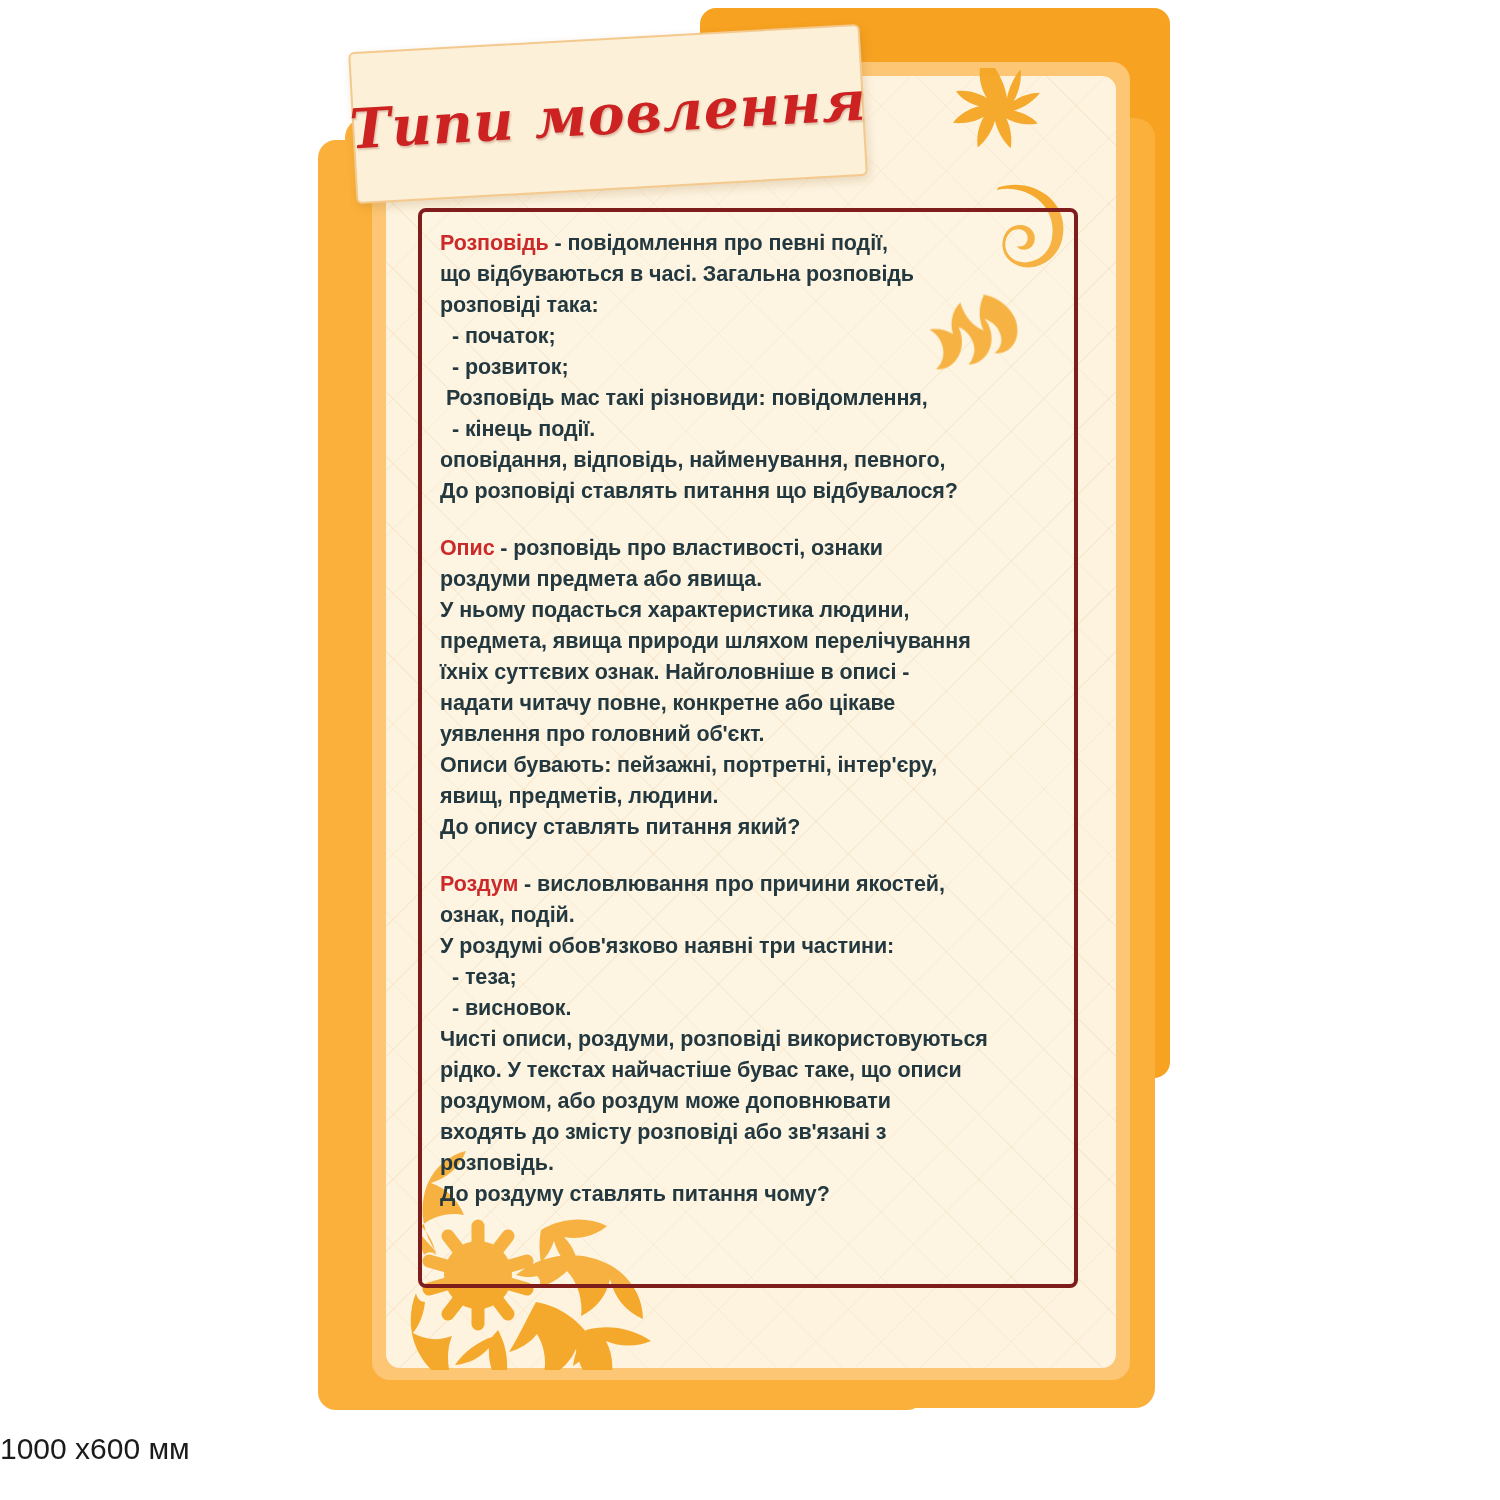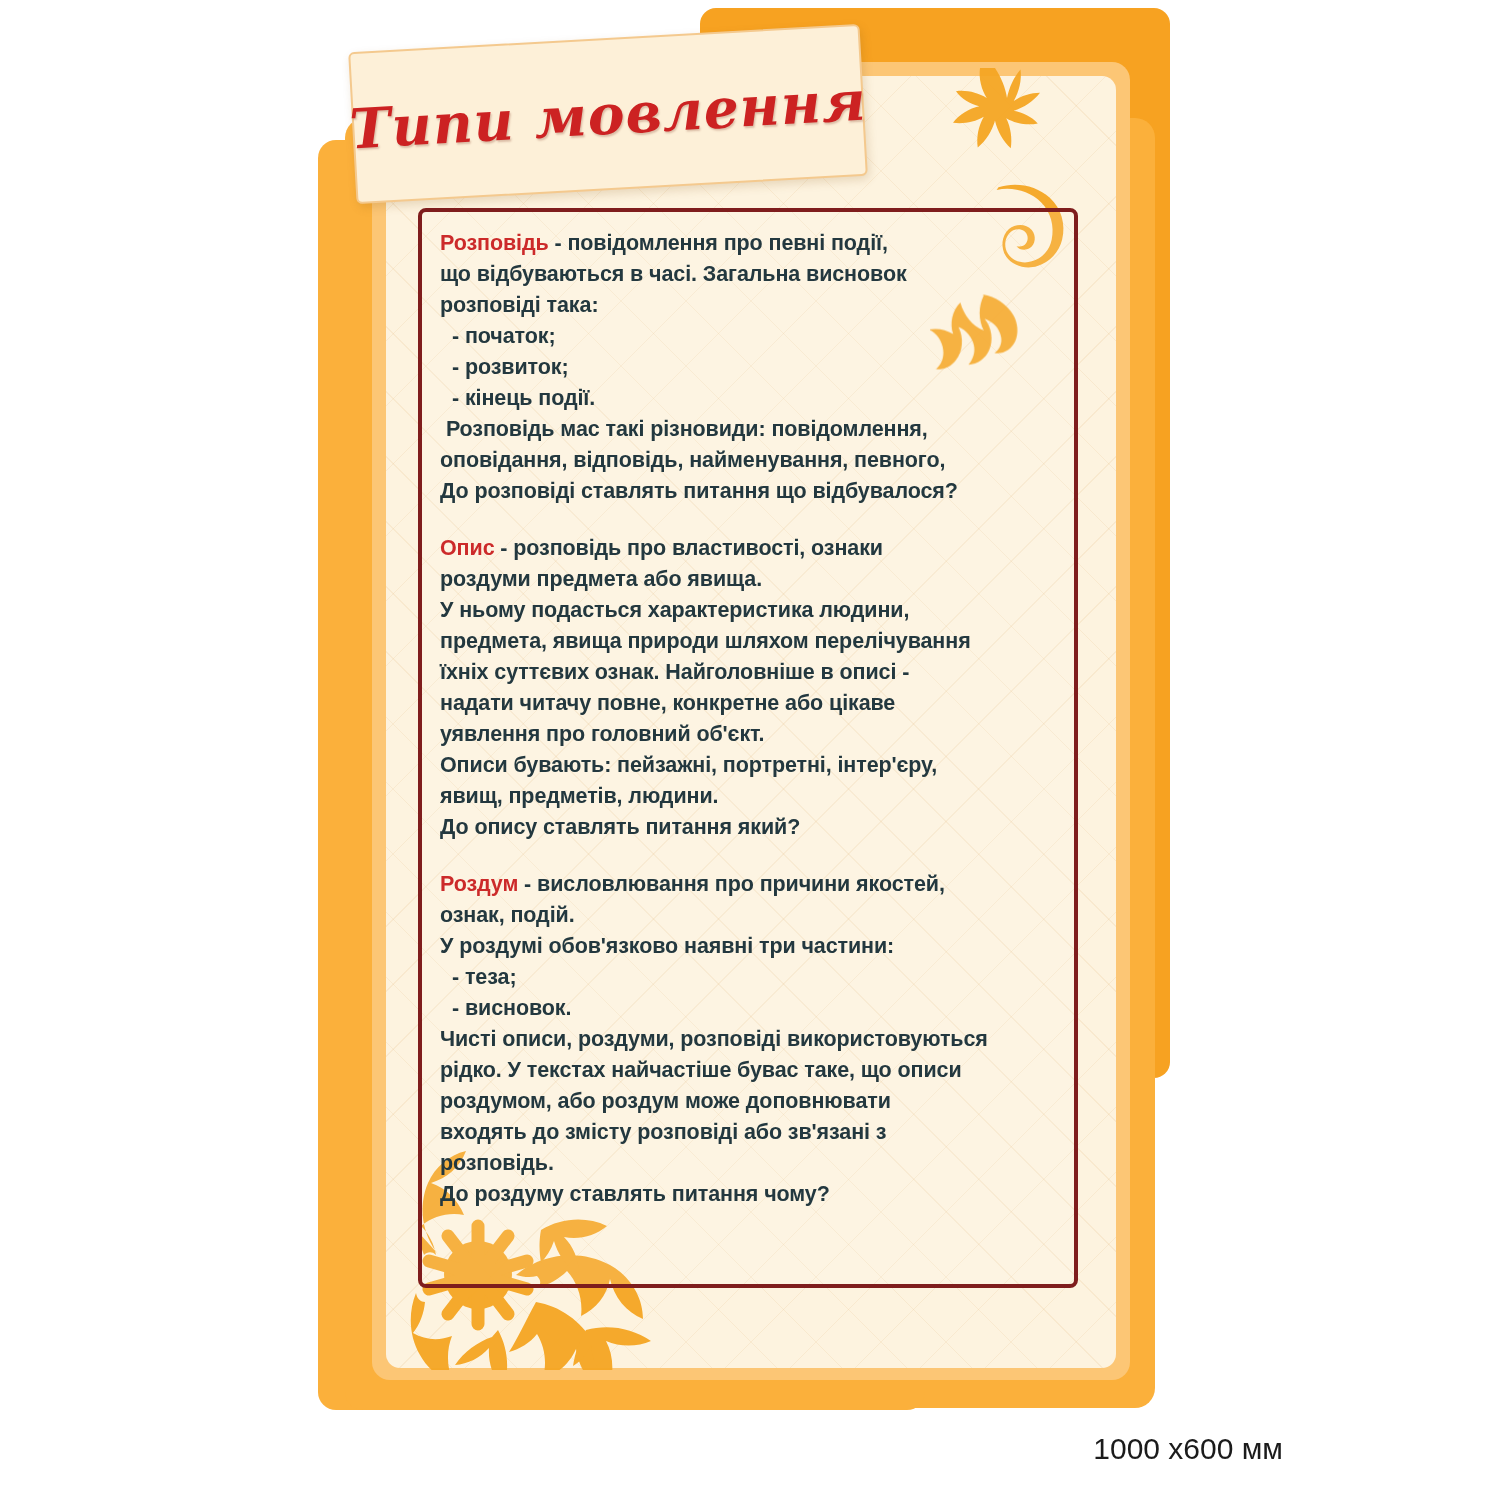--- a/index.html
+++ b/index.html
@@ -161,25 +161,24 @@
   }
   .orn-top { left: 930px; top: 62px; width: 190px; height: 330px; }
   .orn-bottom { left: 386px; top: 1030px; width: 320px; height: 340px; }
 
   
   .caption {
     position: absolute;
     left: 0;
     top: 1432px;
     width: 1236px;
-    text-align: right;
+    text-align: left;
     font-size: 30px;
     color: #1b1b1b;
     font-family: "Liberation Sans", sans-serif;
-    padding-left: 47px;
   }
 </style>
 </head>
 <body>
 
 <div class="stand">
 
   <div class="slab-back-right"></div>
   <div class="slab-back-left"></div>
   <div class="frame-main"></div>
@@ -214,26 +213,26 @@
   </svg>
 
   <div class="title-plate">
     <div class="title-text">Типи мовлення</div>
   </div>
 
   <div class="text-box">
 
     <div class="block">
       <div class="line"><span class="term">Розповідь</span><span> - повідомлення про певні події,</span></div>
-      <div class="line">що відбуваються в часі. Загальна висновок</div>
+      <div class="line">що відбуваються в часі. Загальна розповідь</div>
       <div class="line">розповіді така:</div>
       <div class="line" style="padding-left:12px">- початок;</div>
       <div class="line" style="padding-left:12px">- розвиток;</div>
+      <div class="line"> Розповідь мас такі різновиди: повідомлення,</div>
       <div class="line" style="padding-left:12px">- кінець події.</div>
-      <div class="line"> Розповідь мас такі різновиди: повідомлення,</div>
       <div class="line">оповідання, відповідь, найменування, певного,</div>
       <div class="line">До розповіді ставлять питання що відбувалося?</div>
     </div>
 
     <div class="block">
       <div class="line"><span class="term">Опис</span><span> - розповідь про властивості, ознаки</span></div>
       <div class="line">роздуми предмета або явища.</div>
       <div class="line">У ньому подасться характеристика людини,</div>
       <div class="line">предмета, явища природи шляхом перелічування</div>
       <div class="line">їхніх суттєвих ознак. Найголовніше в описі -</div>

